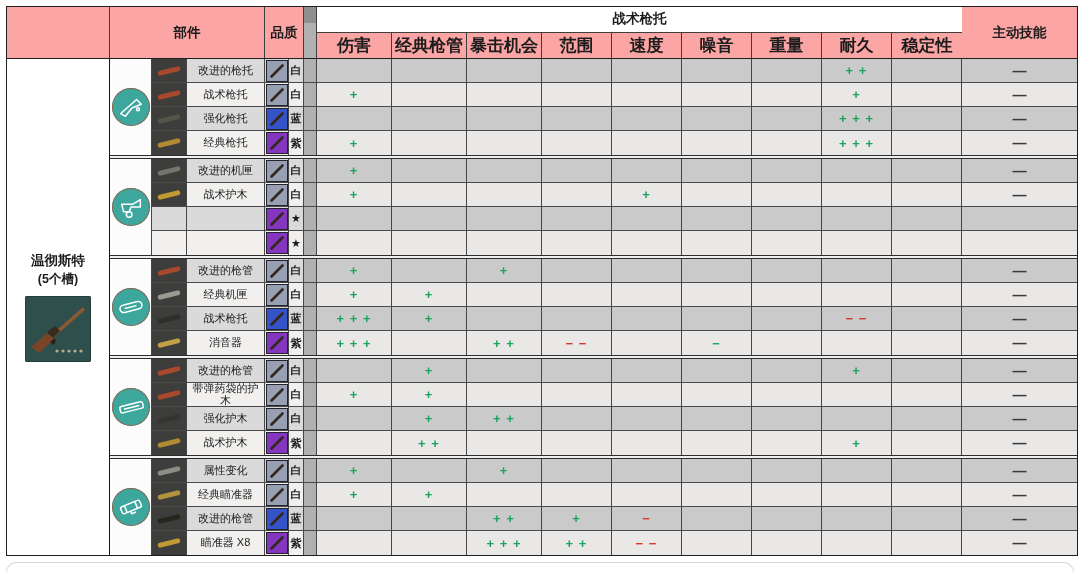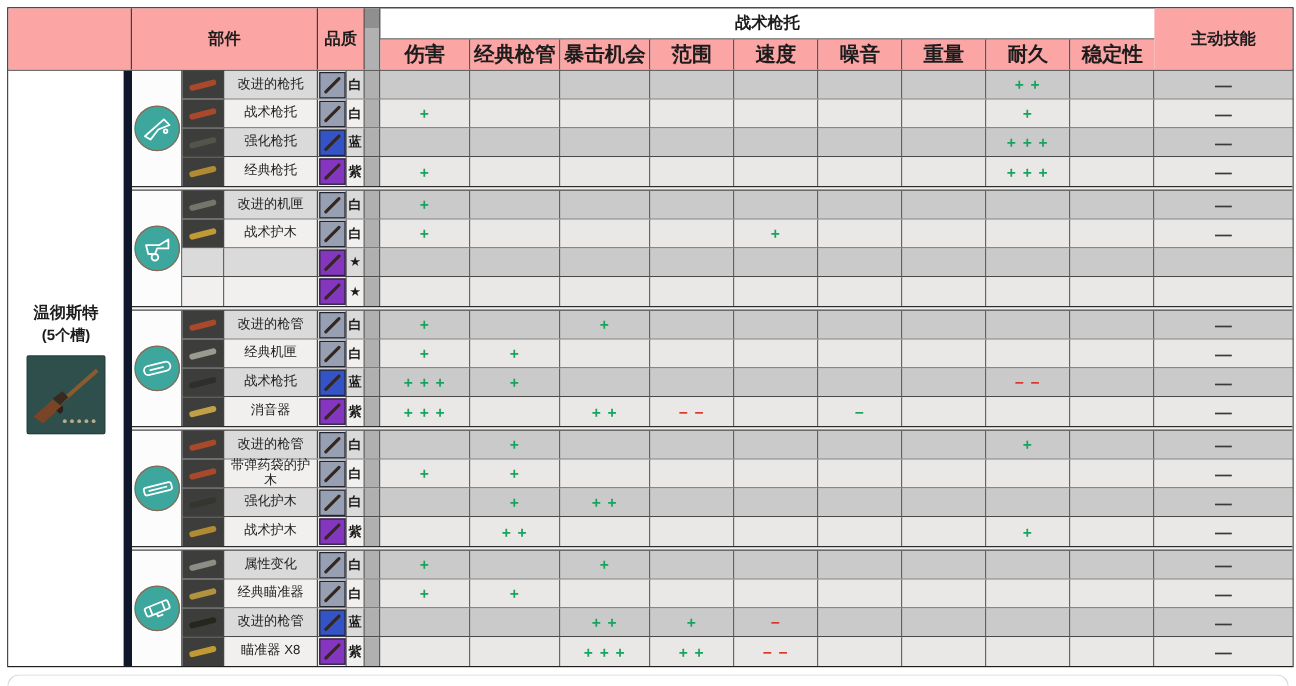--- a/index.html
+++ b/index.html
@@ -27,21 +27,21 @@
   .cw-name{width:78px}
   .cw-thumb{width:24px}
   .cw-q{width:15px}
   .cw-sp{width:13px;background:#b1b0b0}
   .cw-a0,.cw-a1,.cw-a2{width:75px}
   .cw-a3,.cw-a4,.cw-a5,.cw-a6,.cw-a7,.cw-a8{width:70px}
   .cw-act{flex:1;border-right:none}
 
   
   .tbody{display:flex}
-  .weapon-cell{width:103px;border-right:7px solid #0f172a;background:#fff;display:flex;flex-direction:column;align-items:center;justify-content:center}
+  .weapon-cell{width:103px;border-right:1px solid #0f172a;background:#fff;display:flex;flex-direction:column;align-items:center;justify-content:center}
   .weapon-name{font-size:13.5px;font-weight:bold;line-height:1.35}
   .weapon-slots{font-size:12.5px;font-weight:bold;line-height:1.35}
   .weapon-img{margin-top:8px;width:66px;height:66px;border-radius:2px;overflow:hidden}
   .groups{flex:1}
   .group{display:flex}
   .gicon{width:42px;border-right:1px solid #464646;background:#fcfcfc;display:flex;align-items:center;justify-content:center}
   .slot-circle{width:38px;height:38px;border-radius:50%;display:flex;align-items:center;justify-content:center;background:#3da79d;box-shadow:0 0 0 1px #8a6a55 inset}
   .grows{flex:1}
   .prow{display:flex;height:24px;border-bottom:1px solid #4a4a4a}
   .grows .prow:last-child{border-bottom:none}

